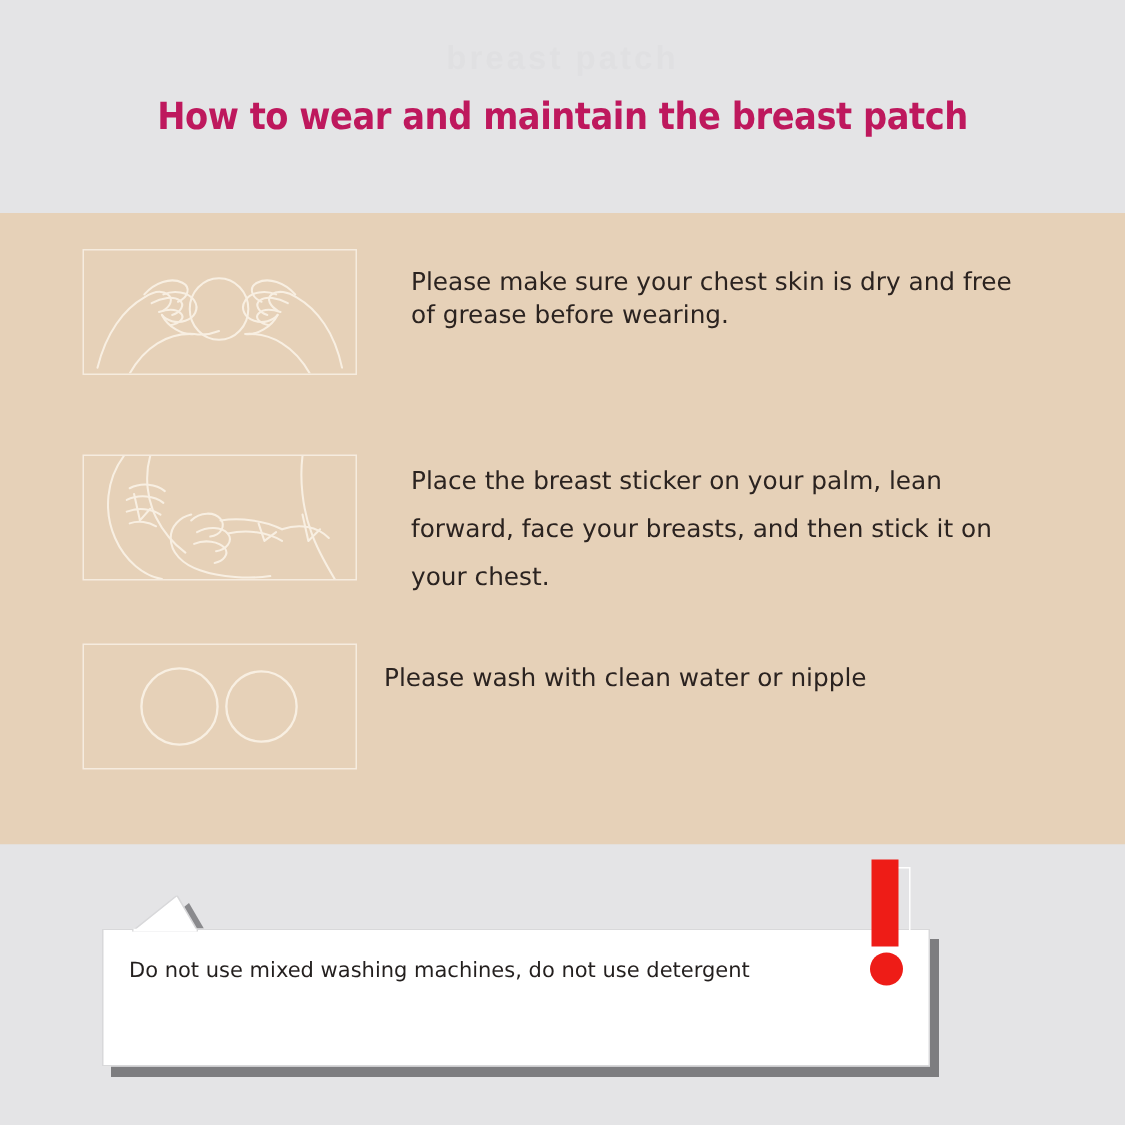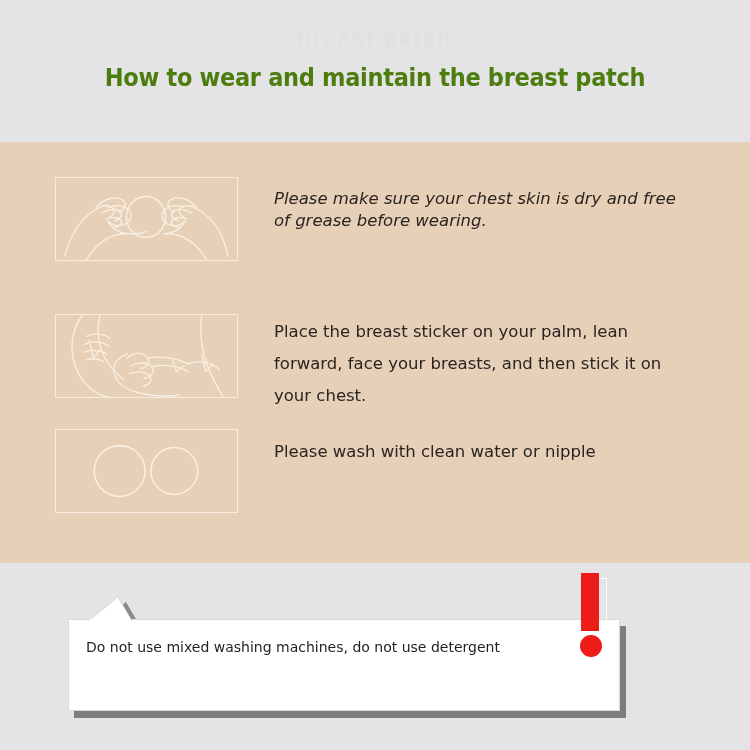--- a/index.html
+++ b/index.html
@@ -37,21 +37,21 @@
     user-select: none;
   }
   .page-title {
     position: absolute;
     left: 0;
     top: 63px;
     width: 750px;
     text-align: center;
     font-size: 25px;
     font-weight: 700;
-    color: #4d7c0f;
+    color: #be185d;
     letter-spacing: -0.3px;
     font-family: "DejaVu Sans", sans-serif;
     font-stretch: condensed;
   }
 
   
   .panel {
     position: absolute;
     left: 0;
     top: 142px;
@@ -60,22 +60,22 @@
     background: #e6d1b8;
   }
 
   .step {
     position: absolute;
     left: 0;
     width: 750px;
     display: flex;
     align-items: flex-start;
   }
-  .step-1 { top: 35px; font-style: italic; }
-  .step-2 { top: 172px; }
+  .step-1 { top: 24px; }
+  .step-2 { top: 161px; }
   .step-3 { top: 287px; }
 
   .thumb {
     margin-left: 55px;
     width: 183px;
     height: 84px;
     border: 1.5px solid #f6ecdf;
     box-sizing: border-box;
     flex: 0 0 auto;
     position: relative;
@@ -101,20 +101,21 @@
     line-height: 1.35;
     padding-top: 11px;
   }
   .step-2 .step-text {
     line-height: 1.95;
     padding-top: 2px;
   }
   .step-3 .step-text {
     line-height: 2.0;
     padding-top: 6px;
+    margin-left: 18px;
   }
   .step-3 .step-text .line-2 { padding-left: 8px; display: block; }
 
   
   .footer {
     position: absolute;
     left: 0;
     top: 563px;
     width: 750px;
     height: 187px;

